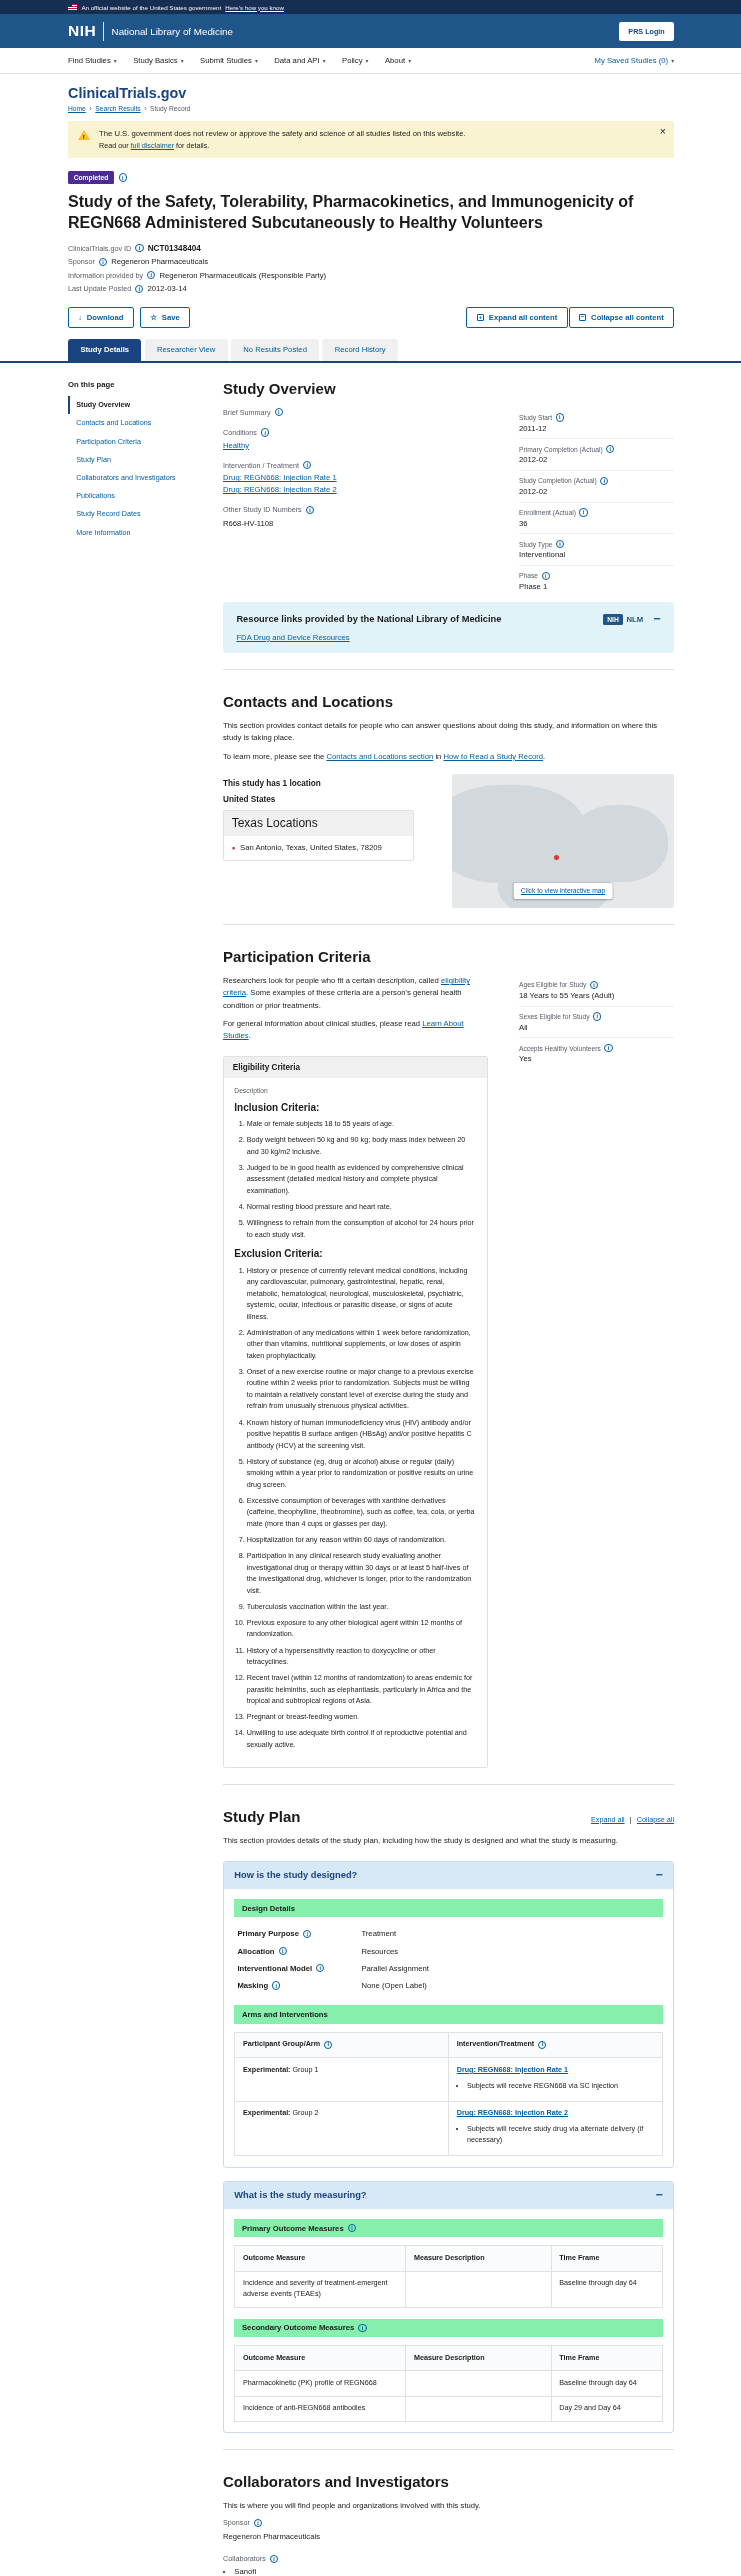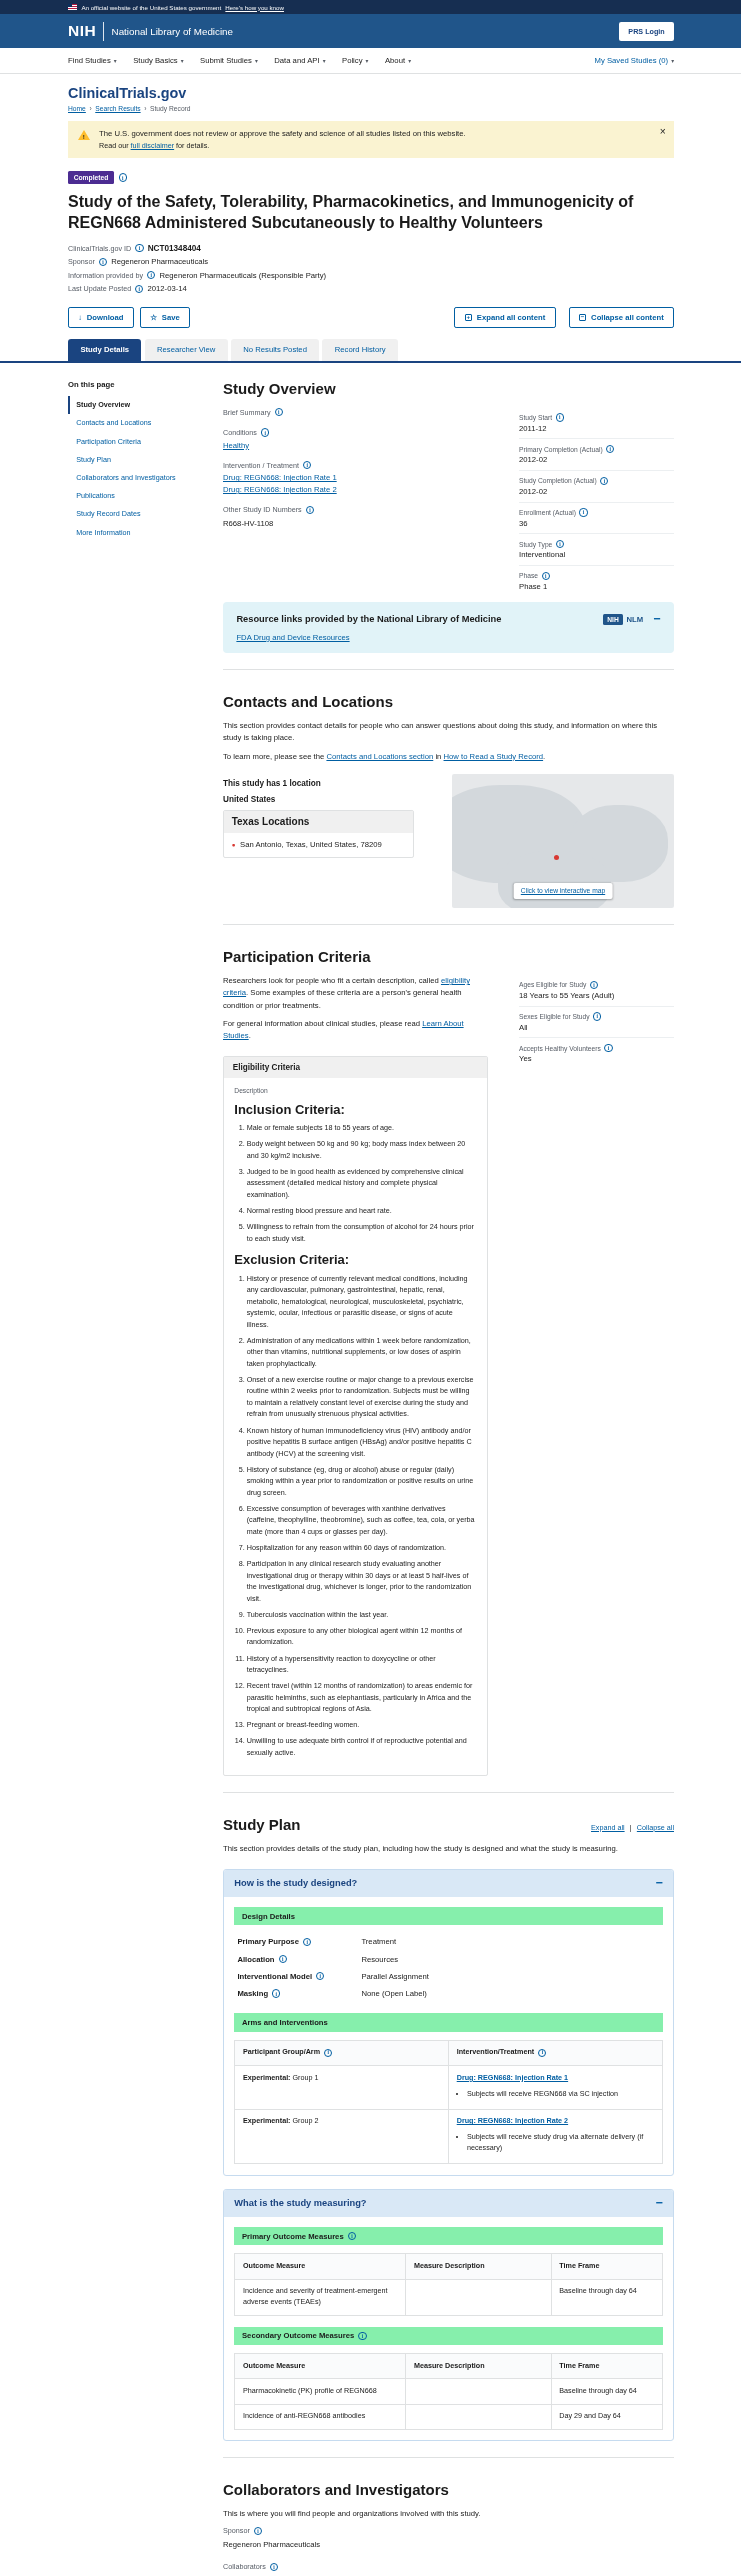--- a/index.html
+++ b/index.html
@@ -47,21 +47,21 @@
   
   .status-row { display:flex; align-items:center; gap:4.6px; margin-top:4.1px; }
   .badge { background:#4c2c92; color:#fff; font-size:6.7px; font-weight:bold; padding:2.6px 5.7px; border-radius:1.5px; }
   .info-i { display:inline-flex; align-items:center; justify-content:center; width:8.2px; height:8.2px; border-radius:50%; border:0.8px solid #005ea2; color:#005ea2; font-size:5.2px; font-weight:bold; font-family:"Liberation Serif", serif; flex:none; cursor:pointer; }
   .study-title { font-size:16px; font-weight:bold; line-height:1.3; margin:8.2px 0 10.3px; max-width:592px; }
   .meta-row { display:flex; align-items:center; gap:4.1px; margin:4.6px 0; font-size:7.2px; color:#565c65; }
   .meta-value { color:#1b1b1b; font-size:7.7px; }
   .meta-value.strong { font-weight:bold; font-size:8.2px; }
   .actions-row { display:flex; gap:6.2px; margin:13.4px 0 10.3px; }
   .btn-outline { display:inline-flex; align-items:center; gap:4.6px; border:0.5px solid #005ea2; color:#005ea2; background:#fff; font-weight:bold; font-size:7.7px; padding:5.2px 9.3px; border-radius:2.1px; cursor:pointer; font-family:inherit; }
-  .actions-right { margin-left:auto; display:flex; gap:13px; }
+  .actions-right { margin-left:auto; display:flex; gap:1px; }
   .sq-icon { border:0.8px solid currentColor; border-radius:1px; width:7.7px; height:7.7px; display:inline-flex; align-items:center; justify-content:center; font-size:6.2px; line-height:1; }
 
   
   .tabs-wrap { border-bottom:2.1px solid #1a4480; margin-top:5.2px; }
   .tabs { display:flex; gap:3.1px; }
   .tab { padding:6.7px 12.4px; font-size:7.7px; border-radius:3.1px 3.1px 0 0; background:#f0f0f0; color:#005ea2; cursor:pointer; }
   .tab.active { background:#1a4480; color:#fff; font-weight:bold; }
 
   
   .main-grid { display:grid; grid-template-columns:130px 1fr; gap:25px; padding:17.5px 0 20.6px; }
@@ -92,35 +92,35 @@
   .mini-nlm { color:#20558a; font-weight:bold; font-size:7.7px; }
   .acc-minus { font-size:12.4px; color:#005ea2; font-weight:bold; cursor:pointer; line-height:1; background:none; border:none; font-family:inherit; }
   .resource-link { display:inline-block; margin-top:7.2px; font-size:7.7px; }
 
   
   .contacts-grid { display:grid; grid-template-columns:1fr 222px; gap:38px; margin-top:11.3px; }
   .intro-p { font-size:7.7px; line-height:1.6; margin-bottom:6.2px; max-width:505px; }
   .loc-count { font-weight:bold; margin:5.2px 0 6.2px; font-size:8.2px; }
   .country { font-weight:bold; font-size:8.2px; margin:6.2px 0; }
   .loc-card { border:0.5px solid #dfe1e2; border-radius:2.1px; }
-  .loc-card-head { background:#f0f0f0; font-weight:bold; padding:5.7px 7.7px; font-size:10px; }
+  .loc-card-head { background:#f0f0f0; font-weight:normal; padding:5.7px 7.7px; font-size:12px; }
   .loc-row { padding:7.2px 7.7px; display:flex; gap:4.6px; align-items:center; font-size:7.7px; }
   .marker { color:#d83933; font-size:6.2px; }
   .map { height:134px; background:#e6e8ea; border-radius:2.1px; position:relative; overflow:hidden; }
   .blob { position:absolute; background:#d3d8dc; border-radius:45%; }
   .map-pin { position:absolute; width:5.2px; height:5.2px; border-radius:50%; background:#d83933; left:46%; top:60%; }
   .map-caption { position:absolute; left:50%; transform:translateX(-50%); bottom:9.3px; background:#fff; font-size:6.7px; padding:4.6px 7.2px; border-radius:2.1px; box-shadow:0 0.5px 2.1px rgba(0,0,0,.3); white-space:nowrap; }
 
   
   .part-grid { display:grid; grid-template-columns:1fr 155px; gap:31px; }
   .elig-box { border:0.5px solid #dfe1e2; border-radius:2.1px; margin-top:13.4px; }
   .elig-head { background:#f0f0f0; font-weight:bold; font-size:8.2px; padding:5.7px 8.8px; }
   .elig-body { padding:9.3px 10.3px 12.4px; }
   .desc-label { color:#565c65; font-size:6.7px; margin-bottom:6.2px; }
-  .crit-title { font-weight:bold; margin:8.2px 0 5.2px; font-size:13px; }
+  .crit-title { font-weight:bold; margin:8.2px 0 5.2px; font-size:10px; }
   .crit-list { margin-left:12.4px; font-size:7.2px; line-height:1.6; }
   .crit-list li { margin:4.6px 0; }
 
   
   .plan-head { display:flex; align-items:baseline; }
   .expand-links { margin-left:auto; font-size:7.2px; display:flex; gap:5.2px; align-items:center; }
   .accordion { margin-top:13.4px; border:0.5px solid #c6dbef; border-radius:3.1px; overflow:hidden; }
   .acc-head { background:#d9e8f6; display:flex; align-items:center; padding:7.2px 10.3px; }
   .acc-title { color:#1a4480; font-weight:bold; font-size:9.3px; }
   .acc-head .acc-minus { margin-left:auto; }

